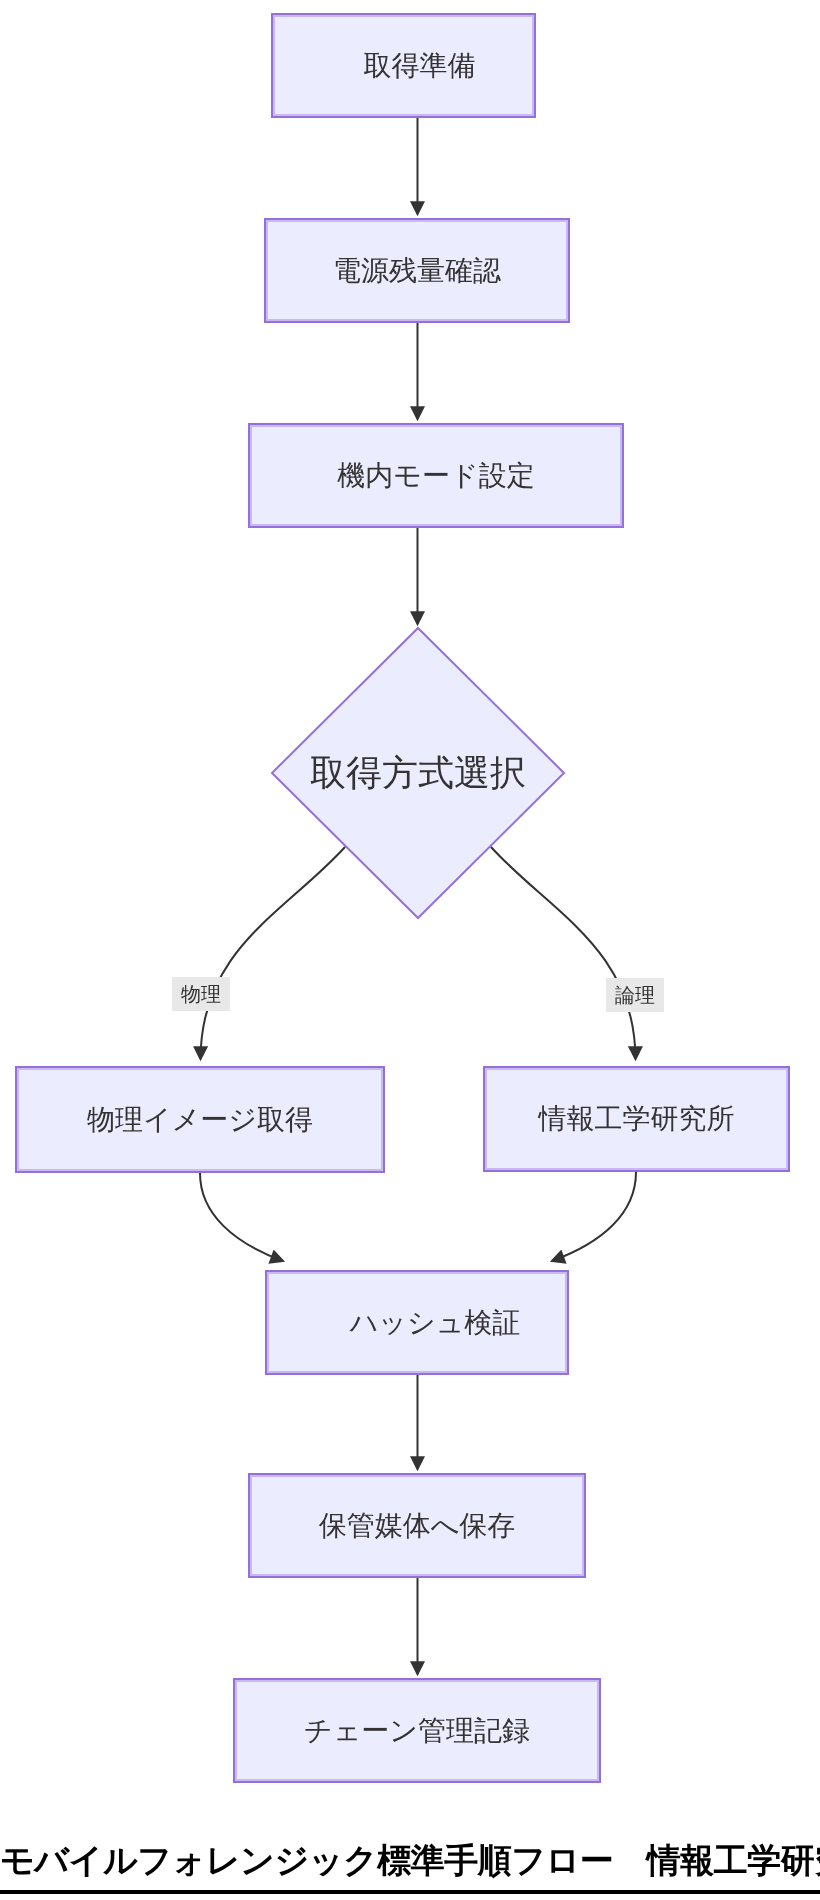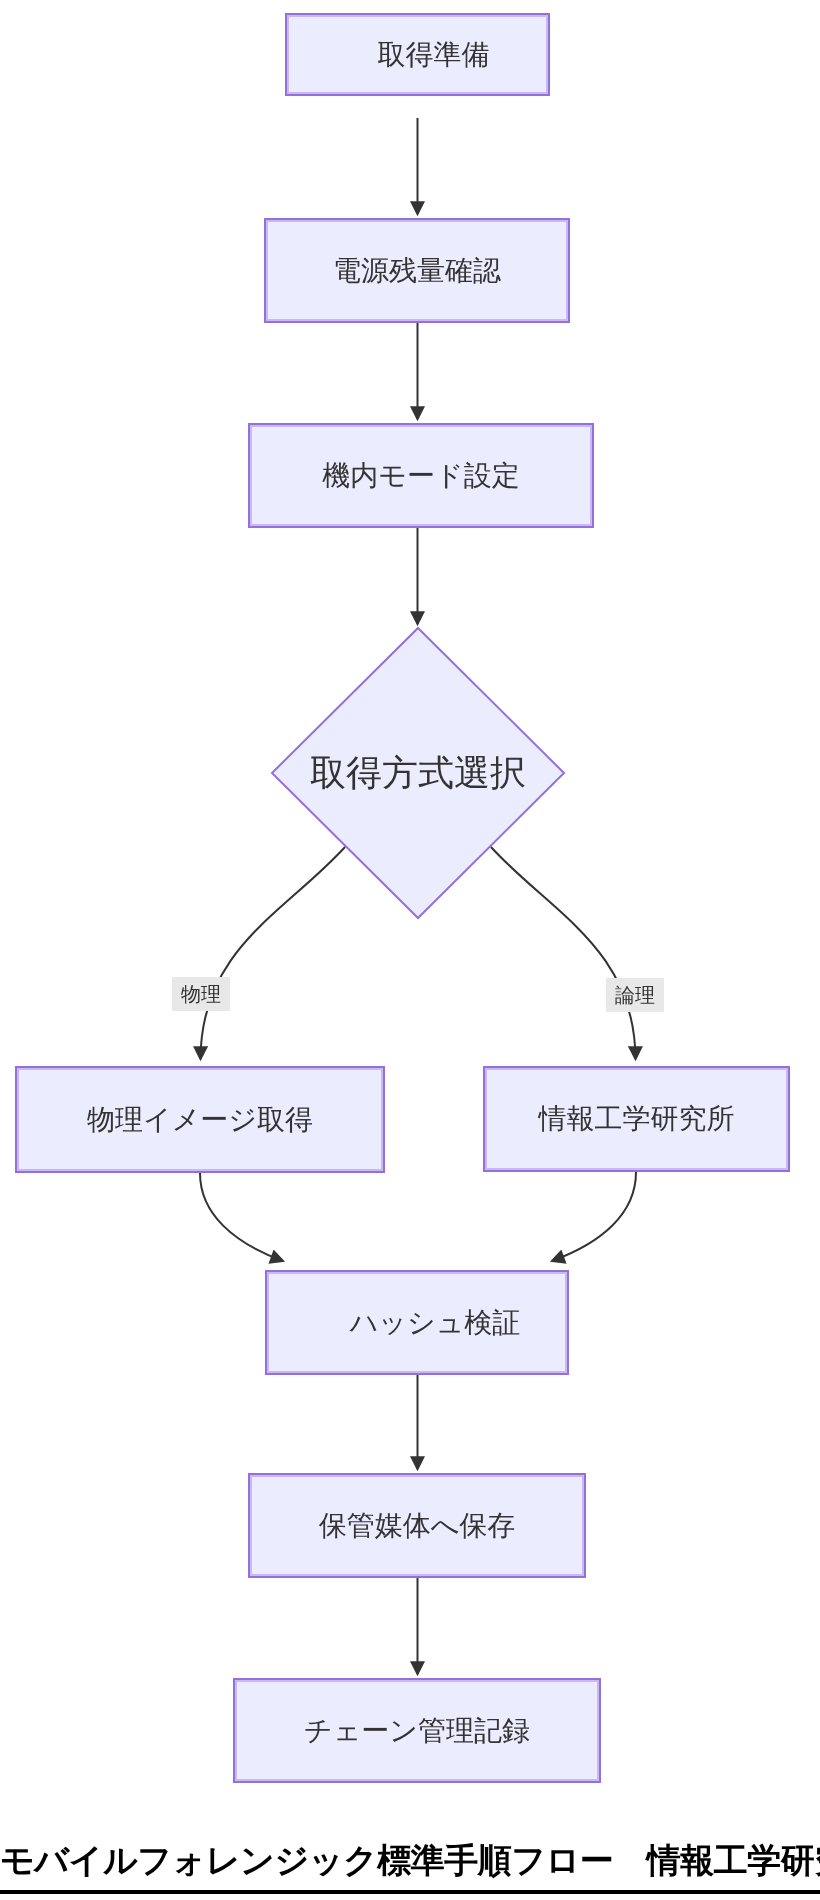--- a/index.html
+++ b/index.html
@@ -29,23 +29,23 @@
     border: 2px solid #9370DB;
     box-shadow: inset 0 0 0 2px rgba(197,178,240,0.9);
     display: flex;
     align-items: center;
     justify-content: center;
     font-size: 28px;
     color: #333333;
     text-align: center;
     white-space: nowrap;
   }
-  .n-prep     { left:285px; top:13px;   width:265px; height:83px;padding-left:32px; }
+  .n-prep     { left:271px; top:13px;   width:265px; height:105px;padding-left:32px; }
   .n-battery  { left:264px; top:218px;  width:306px; height:105px; }
-  .n-airplane { left:248px; top:423px;  width:346px; height:105px;text-align:right; }
+  .n-airplane { left:248px; top:423px;  width:376px; height:105px;text-align:right; }
   .n-physical { left:15px;  top:1066px; width:370px; height:107px; }
   .n-logical  { left:483px; top:1066px; width:307px; height:106px; }
   .n-hash     { left:265px; top:1270px; width:304px; height:105px;padding-left:36px; }
   .n-store    { left:248px; top:1473px; width:338px; height:105px; }
   .n-chain    { left:233px; top:1678px; width:368px; height:105px;justify-content:center; }
   .diamond-label {
     position: absolute;
     left: 272px;
     top: 743px;
     width: 292px;

